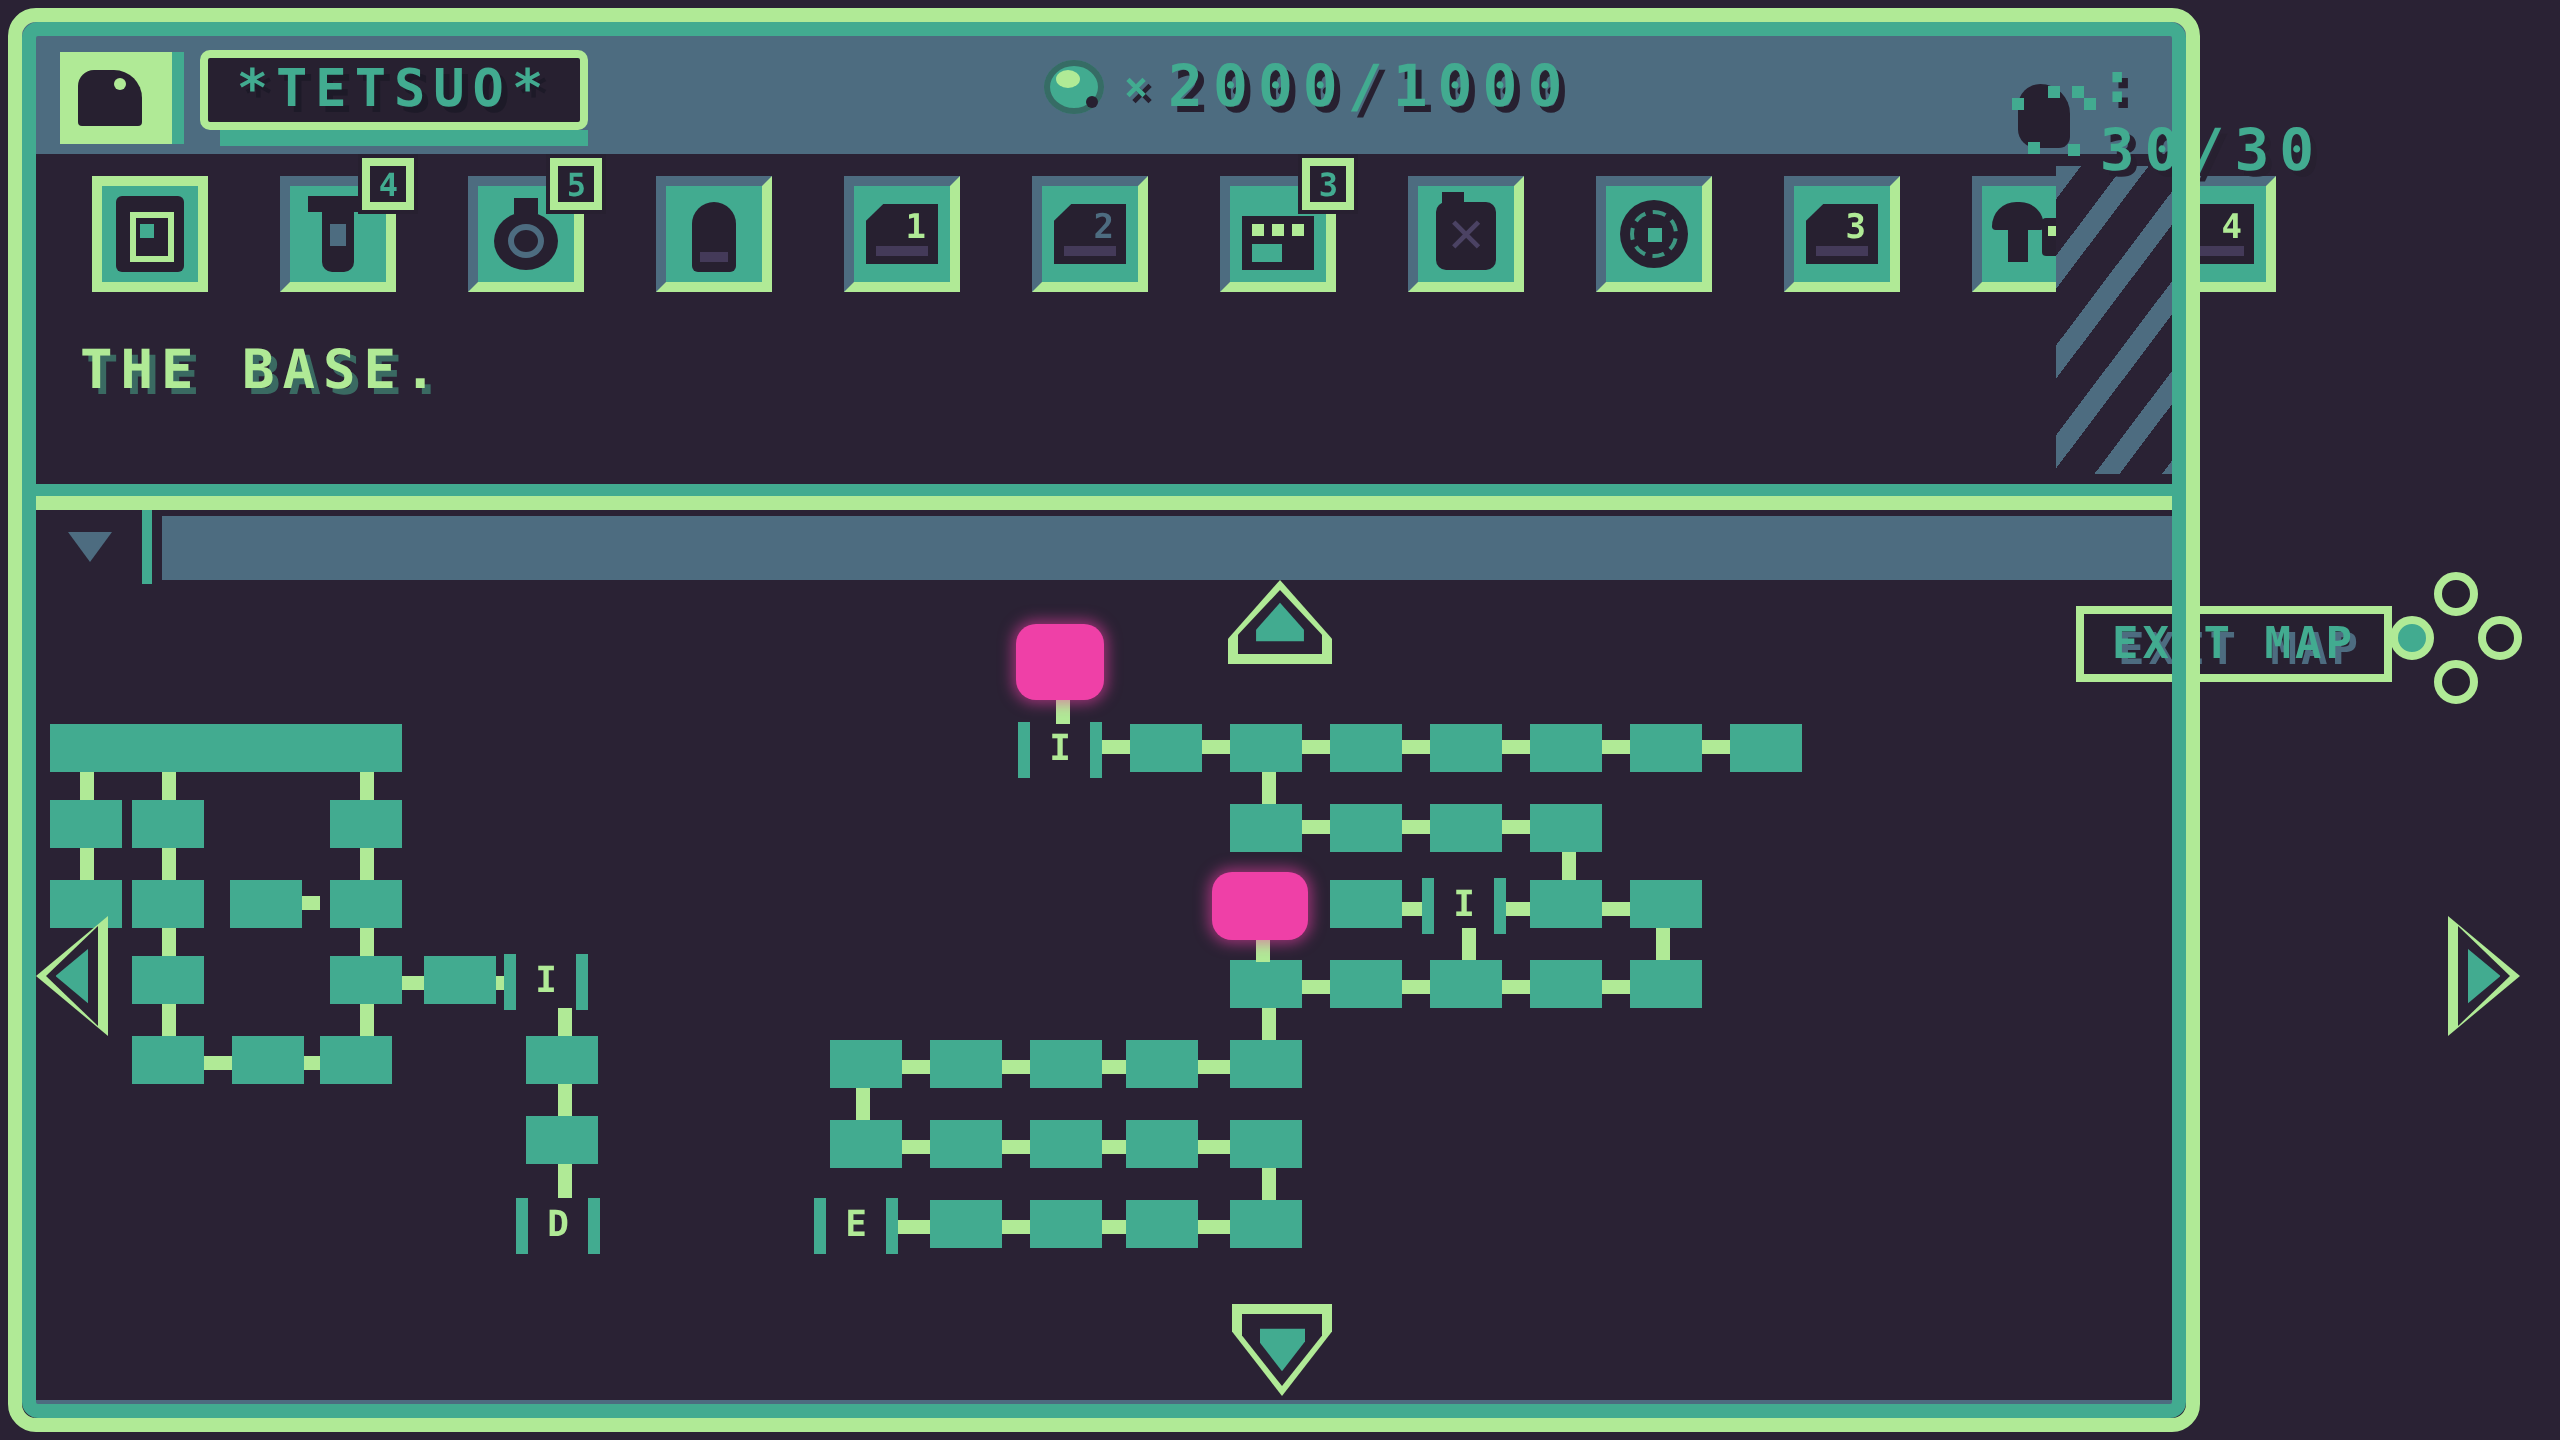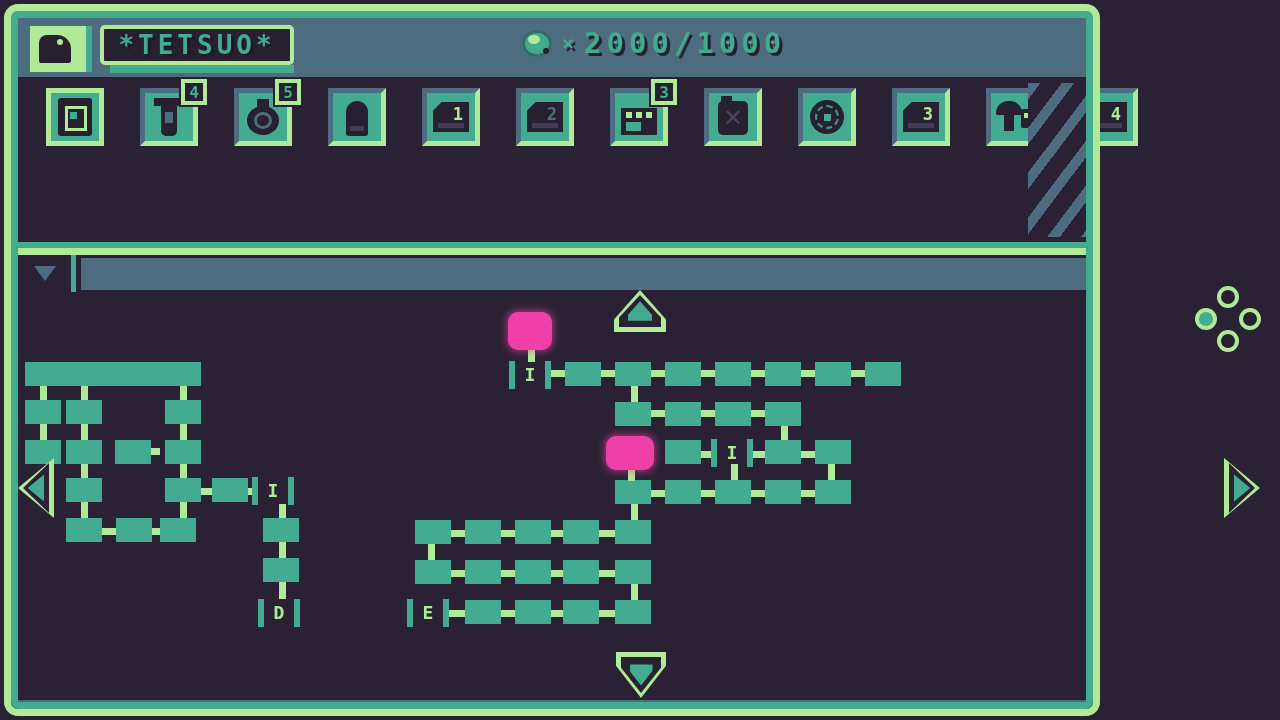--- a/index.html
+++ b/index.html
@@ -131,20 +131,24 @@
     <span class="eye"></span>
   </div>
   <div class="nameplate">
     <span class="name-text">*TETSUO*</span>
   </div>
   <div class="counter" id="ammo-counter">
     <span class="ammo-icon"></span>
     <span class="small-x">×</span>
     <span>2000/1000</span>
   </div>
+  <div class="counter" id="enemy-counter">
+    <span class="enemy-icon"></span>
+    <span>: 30/30</span>
+  </div>
 
   <div class="inv-area">
     <div id="slots">
         <div class="slot selected">
           <div class="ic ic-chip"></div>
         </div>
         <div class="slot">
           <div class="ic ic-syringe"></div>
           <span class="badge">4</span>
         </div>
@@ -186,20 +190,21 @@
           </div>
         </div>
         <div class="slot">
           <div class="ic ic-disk">
             <span class="disk-num">4</span>
           </div>
         </div>
       </div>
     <div class="stairs-deco"></div>
     <div class="message">
+      <div id="msg-line2"><span class="seg-green">THE BASE.</span></div>
     </div>
   </div>
 
   <div class="divider-teal"></div>
   <div class="divider-green"></div>
 
   <div class="map-tab">
     <span class="tab-triangle"></span>
   </div>
   <div class="map-strip"></div>
@@ -332,20 +337,23 @@
       </div>
       <div class="door" style="left: 407px; top: 599px;">
         <span class="bar"></span>
         <span class="door-letter">E</span>
         <span class="bar"></span>
       </div>
       <div class="pin" style="left: 508px; top: 312px; width: 44px; height: 38px;"></div>
       <div class="pin" style="left: 606px; top: 436px; width: 48px; height: 34px;"></div>
     </div>
 
+  <div class="exit-btn">
+    <span class="exit-text">EXIT MAP</span>
+  </div>
   <div class="btn-cluster">
     <span class="cbtn top"></span>
     <span class="cbtn left"></span>
     <span class="cbtn right"></span>
     <span class="cbtn bottom"></span>
   </div>
 
   <div class="arrow" style="left:614px;top:290px">
     <div class="arr shape-up" style="position:relative;width:52px;height:42px">
         <div class="in shape-up"></div>

